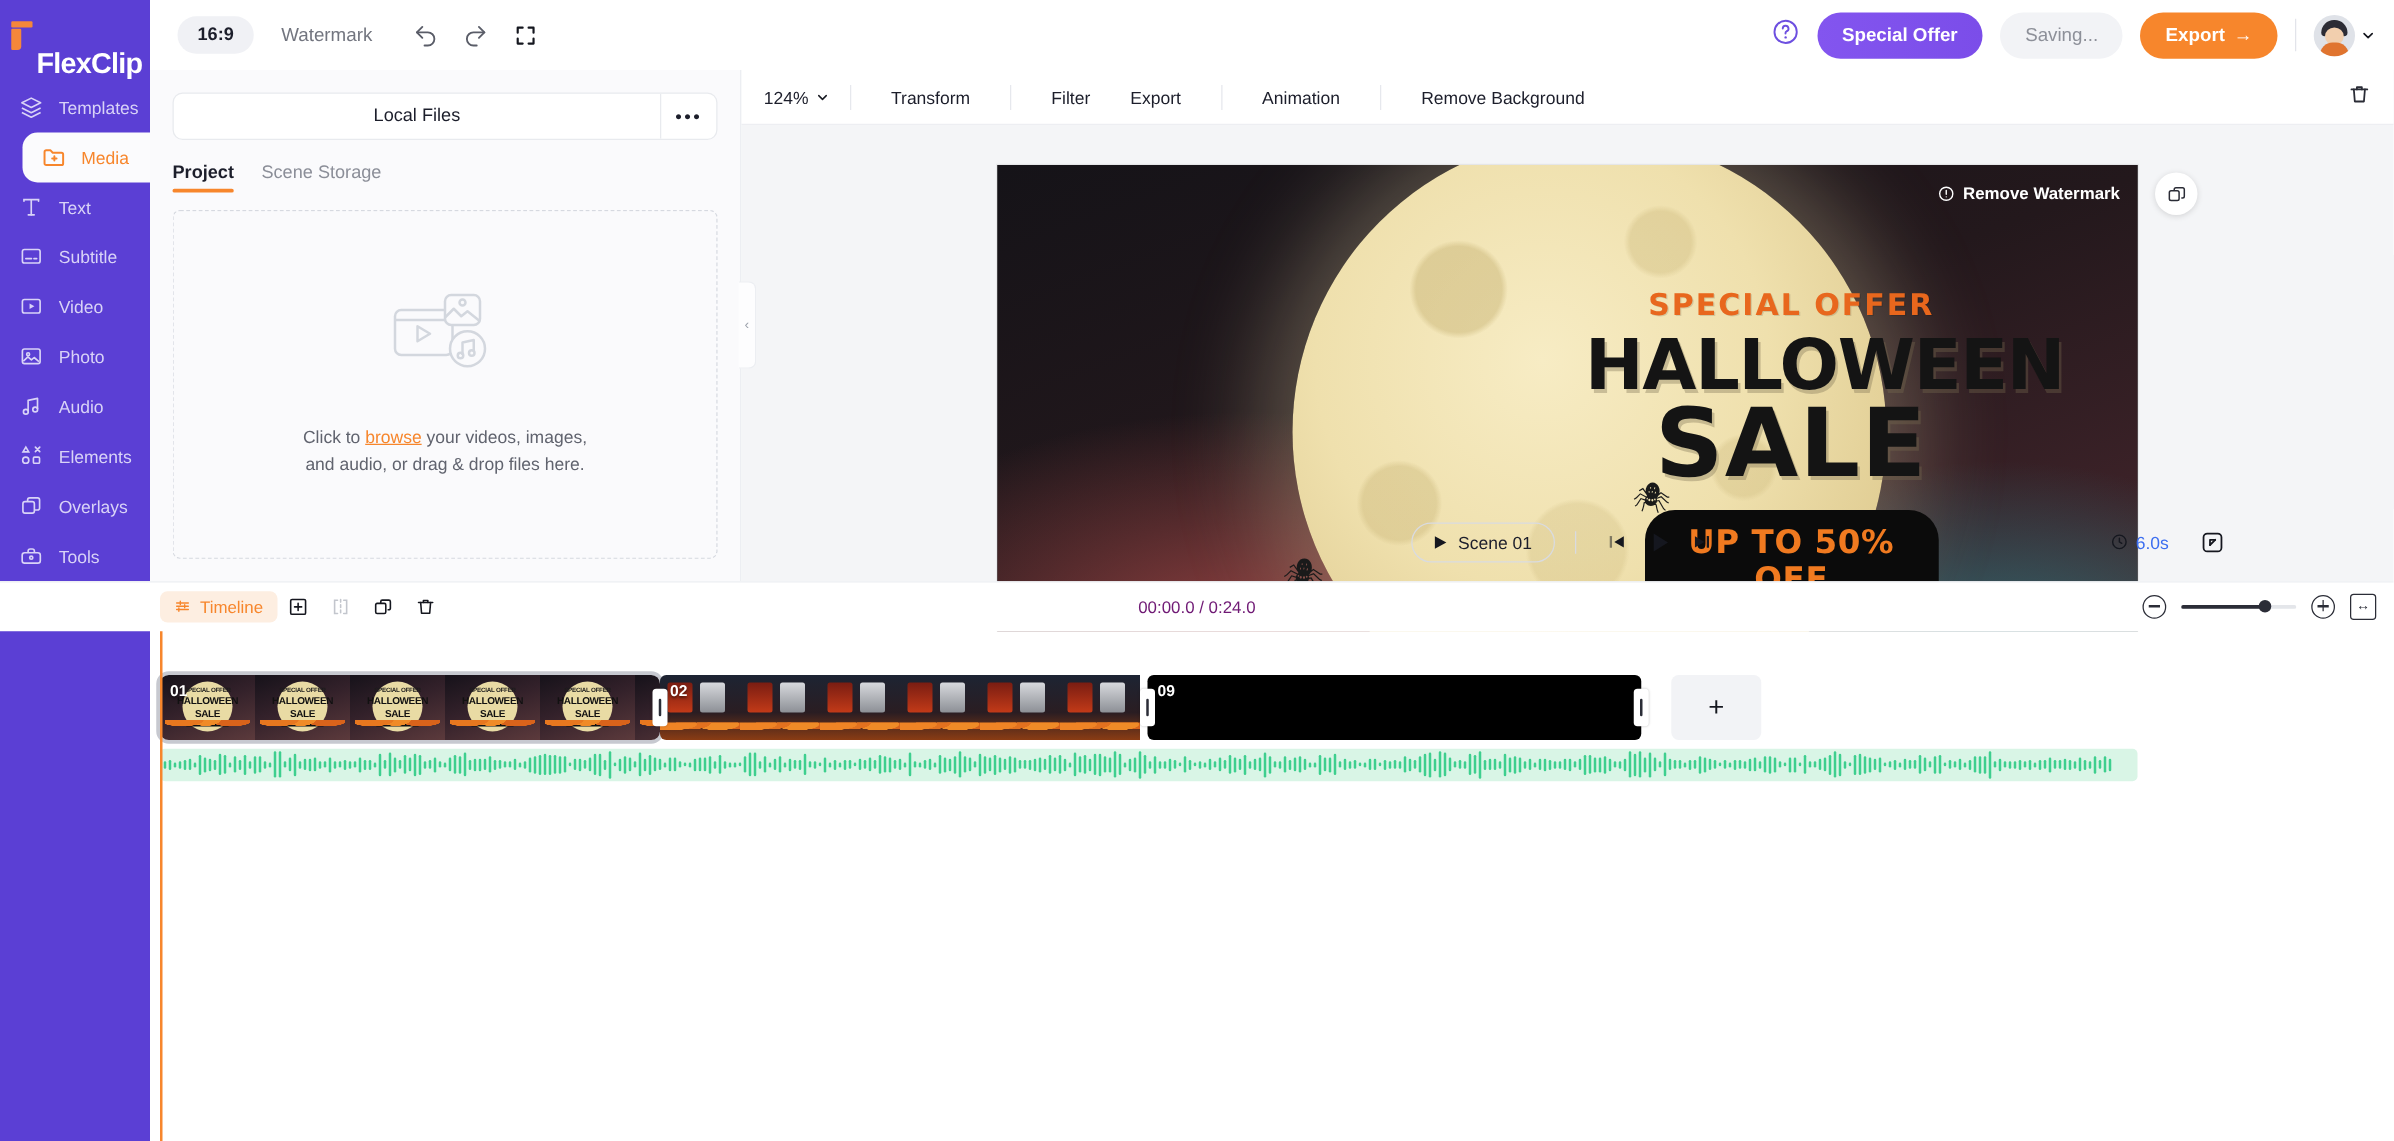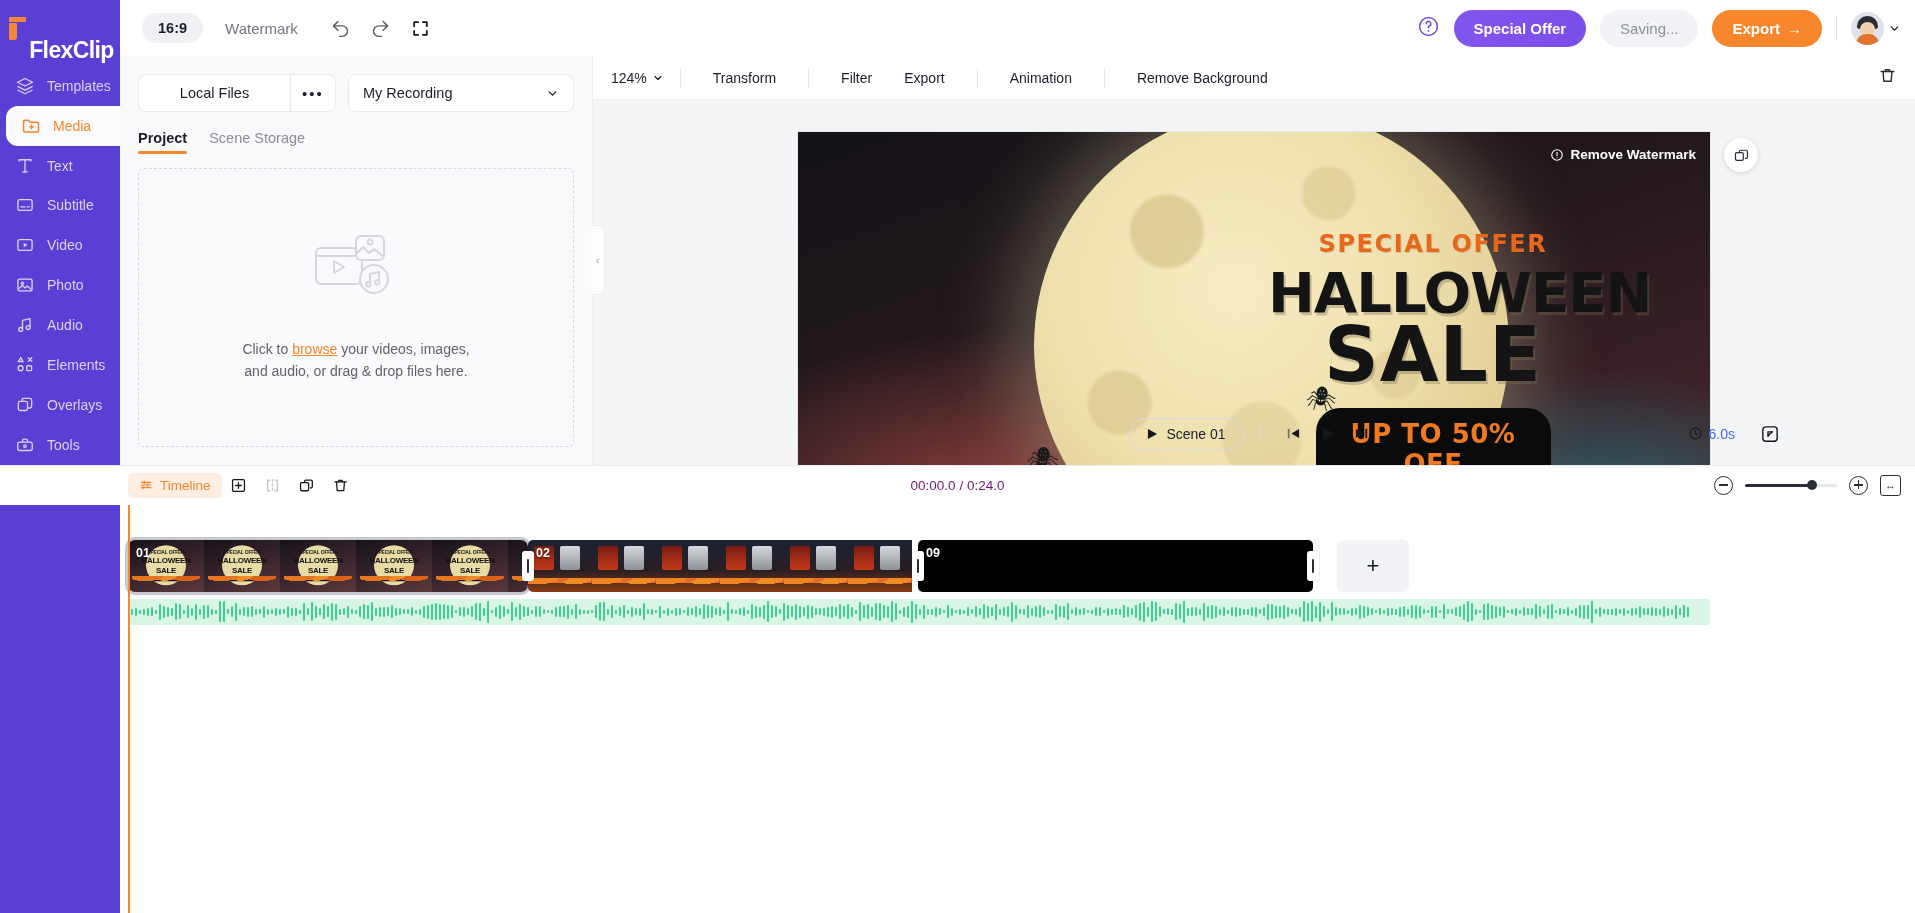--- a/index.html
+++ b/index.html
@@ -73,21 +73,21 @@
   .sidebar {
     width: 120px; background: #5b3fd4; flex: none;
     display: flex; flex-direction: column; padding-top: 10px; position: relative;
   }
   .side-item {
     height: 60px; display: flex; align-items: center; gap: 11px;
     padding-left: 14px; color: #d9d3f7; font-size: 14px; cursor: pointer; position: relative;
   }
   .side-item.active {
     background: #fbfbfd; color: #f7862c; border-radius: 12px 0 0 12px;
-    margin-left: 6px; font-weight: normal;
+    margin-left: 18px; font-weight: normal;
   }
   .side-item.active::before, .side-item.active::after {
     content: ""; position: absolute; right: 0; width: 12px; height: 12px; background: #fbfbfd;
   }
   .side-ico { width: 22px; height: 22px; display: flex; align-items: center; justify-content: center; flex: none; }
 
   
   .panel {
     width: 473px; background: #fafafc; flex: none;
     border-right: 1px solid #eceef2; position: relative; display: flex; flex-direction: column;
@@ -467,26 +467,20 @@
         <span>Tools</span>
       </div>
     </div>
 
     <div class="panel">
       <div class="panel-top">
         <div class="lf-group">
           <div class="lf-main">Local Files</div>
           <div class="lf-div"></div>
           <div class="lf-dots">•••</div>
-        </div>
-        <div class="rec-sel">
-          <span>My Recording</span>
-          <svg width="13" height="13" viewBox="0 0 24 24" fill="none" stroke="#15171f" stroke-width="2.3" stroke-linecap="round" stroke-linejoin="round">
-              <path d="M6 9l6 6 6-6"></path>
-            </svg>
         </div>
       </div>
 
       <div class="panel-tabs">
         <div class="ptab active">Project</div>
         <div class="ptab">Scene Storage</div>
       </div>
 
       <div class="dropzone">
         <svg width="96" height="72" viewBox="0 0 96 72" fill="none" stroke="#d3d7de" stroke-width="2">

